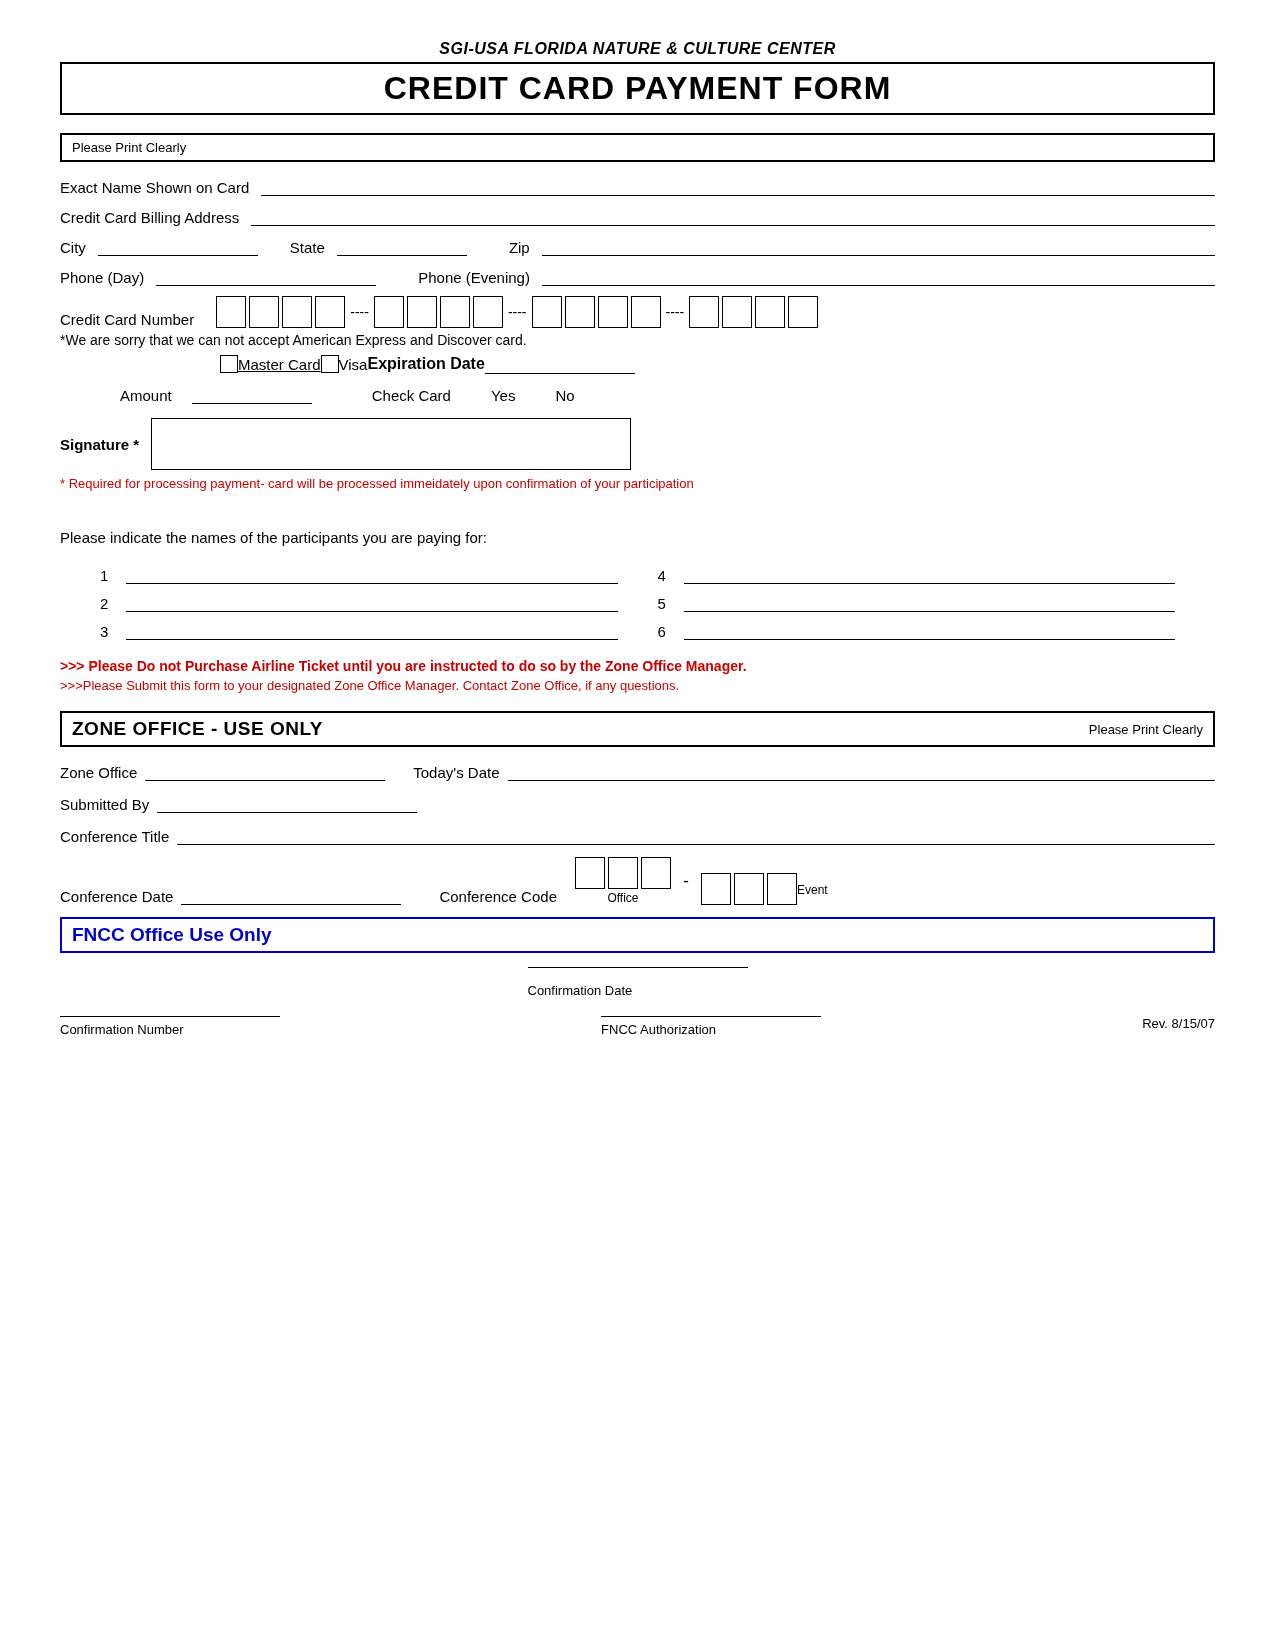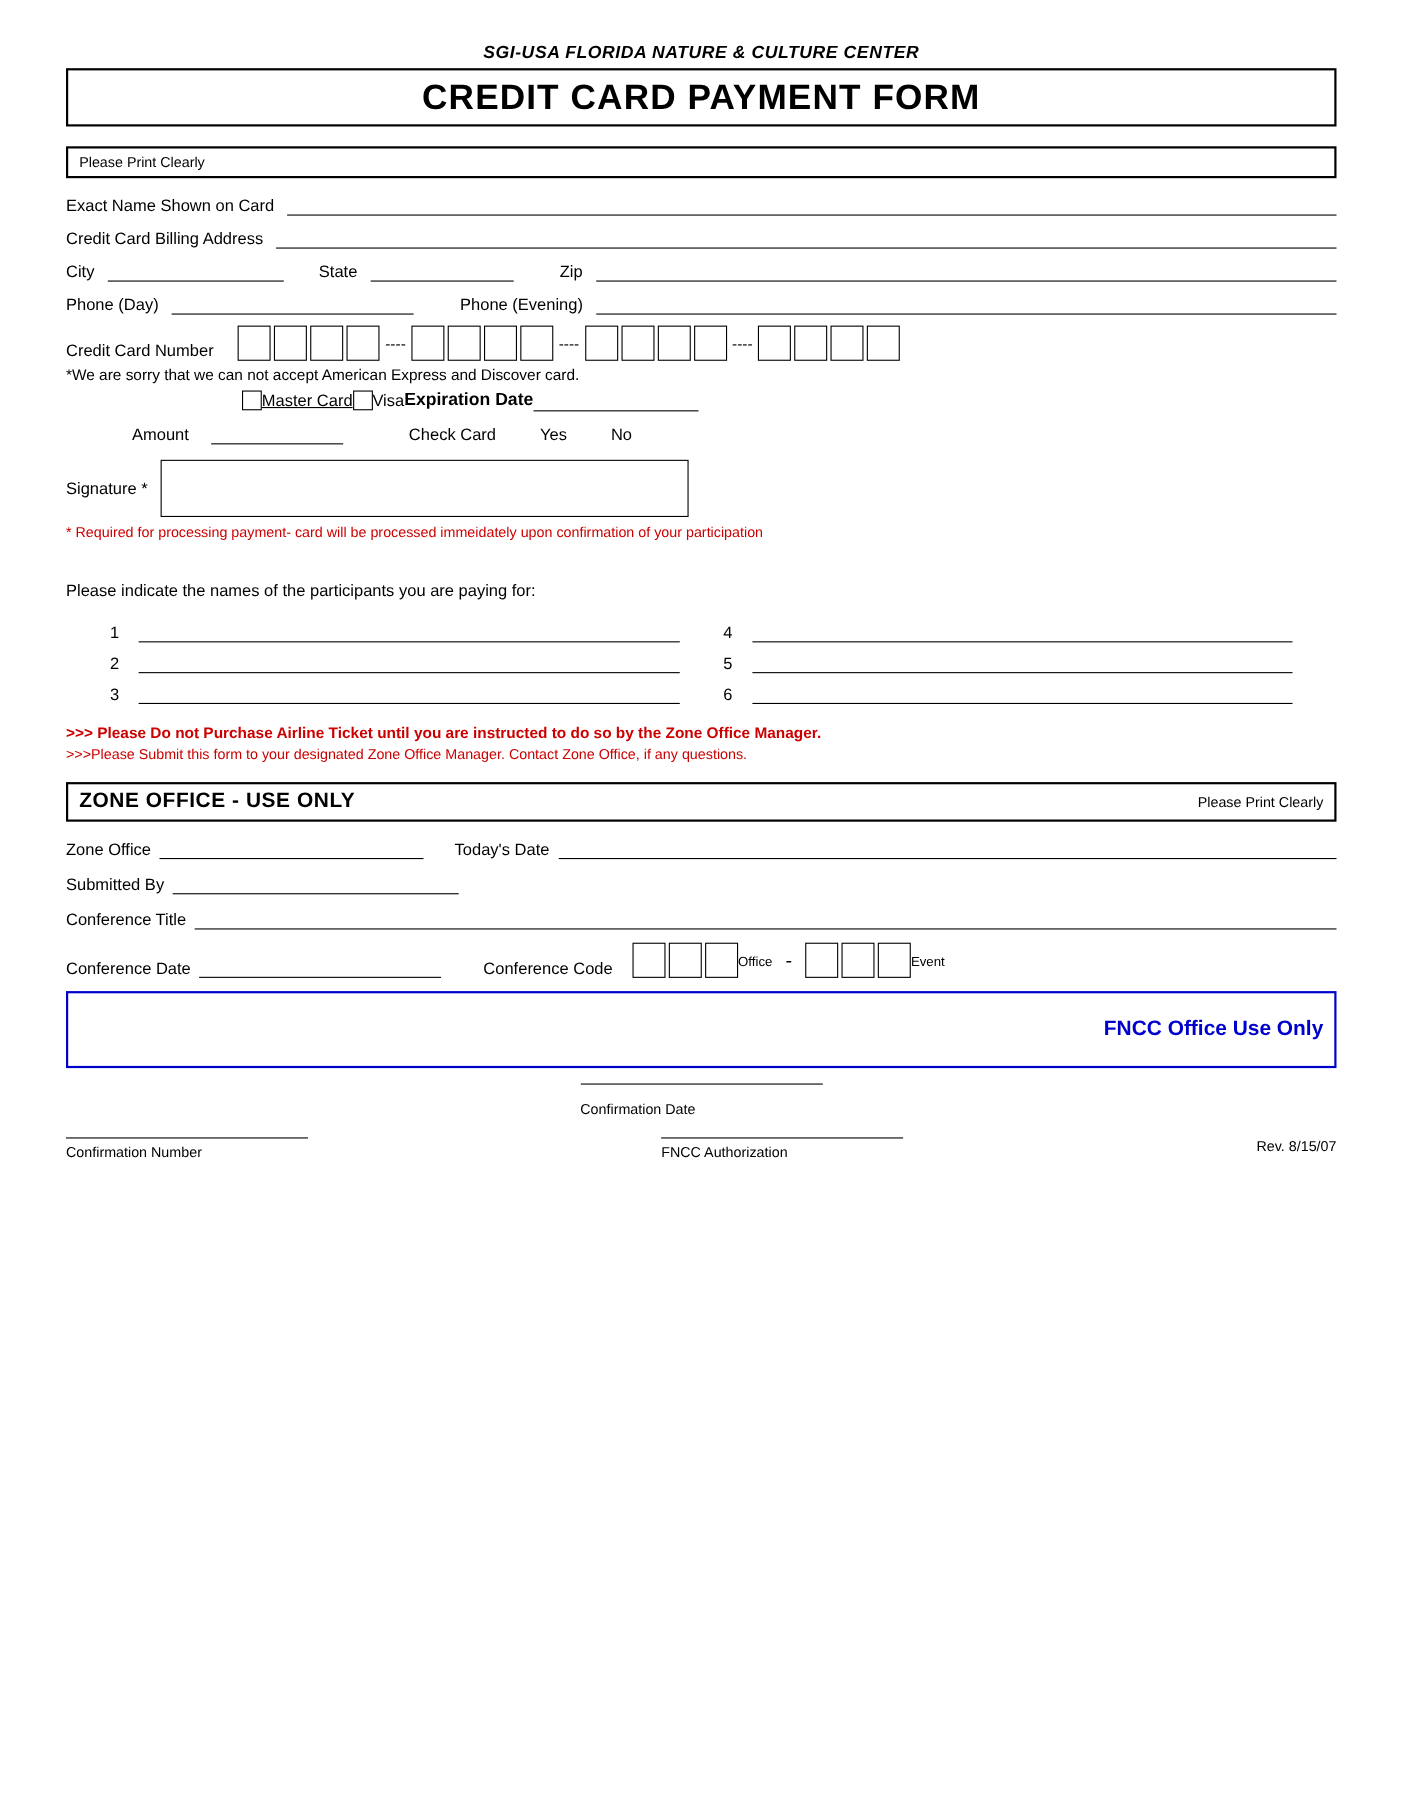--- a/index.html
+++ b/index.html
@@ -152,23 +152,22 @@
       margin-bottom: 12px;
     }
     .conf-box {
       width: 30px;
       height: 32px;
       border: 1.5px solid #000;
       display: inline-block;
     }
     .fncc-header {
       border: 2.5px solid #0000cc;
-      padding: 22px 10px;
+      padding: 5px 10px;
       margin-bottom: 14px;
-      text-align: right;
     }
     .fncc-title {
       color: #0000cc;
       font-size: 19px;
       font-weight: bold;
     }
     .confirmation-date-row {
       display: flex;
       justify-content: center;
       margin-bottom: 18px;
@@ -288,21 +287,21 @@
 </div>
 
 <div class="amount-row" style="margin-top:8px;">
   <span class="field-label">Amount</span>
   <div class="amount-line"></div>
   <span class="field-label" style="margin-left:40px;">Check Card</span>
   <span class="field-label" style="margin-left:20px;">Yes</span>
   <span class="field-label" style="margin-left:20px;">No</span>
 </div>
 
-<div class="signature-row" style="margin-top:8px;margin-bottom:6px;">
+<div class="signature-row" style="margin-top:8px;margin-bottom:6px;font-weight:bold;">
   <span class="field-label">Signature *</span>
   <div class="signature-box"></div>
 </div>
 
 <div class="red-note">* Required for processing payment- card will be processed immeidately upon confirmation of your participation</div>
 
 <div class="separator" style="height:10px;"></div>
 
 <div class="participants-label">Please indicate the names of the participants you are paying for:</div>
 
@@ -360,21 +359,21 @@
   <div class="zone-field-row">
     <span class="field-label">Conference Title</span>
     <div class="field-line"></div>
   </div>
 
   <div class="zone-field-row">
     <span class="field-label">Conference Date</span>
     <div class="field-line-fixed" style="width:220px;"></div>
     <span class="field-label" style="margin-left:30px;">Conference Code</span>
 
-    <div style="display:flex;flex-direction:row;align-items:center;margin-left:10px;">
+    <div style="display:flex;flex-direction:column;align-items:center;margin-left:10px;">
       <div style="display:flex;gap:3px;">
         <div class="conf-box"></div>
         <div class="conf-box"></div>
         <div class="conf-box"></div>
       </div>
       <span style="font-size:12px;margin-top:2px;">Office</span>
     </div>
     <span style="font-size:18px;padding:0 4px;align-self:center;">-</span>
 
     <div style="display:flex;flex-direction:row;align-items:center;">

